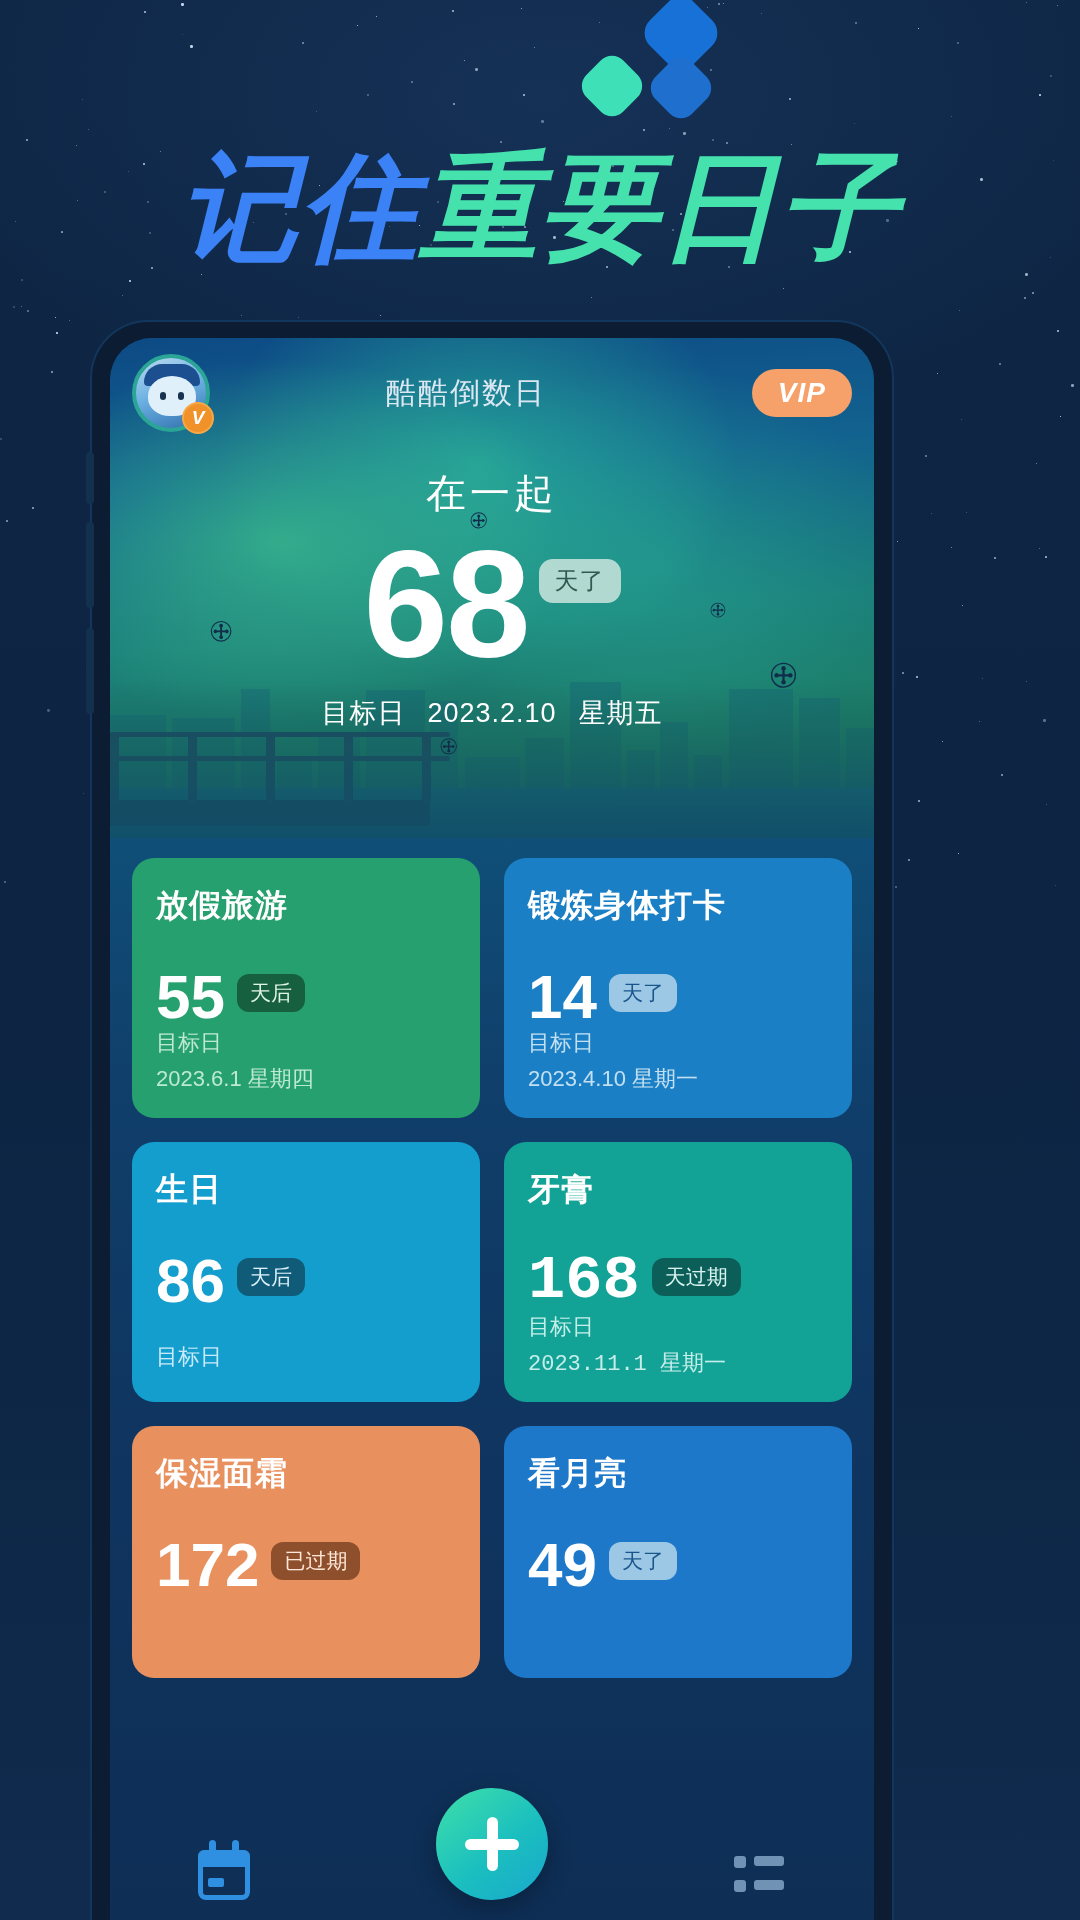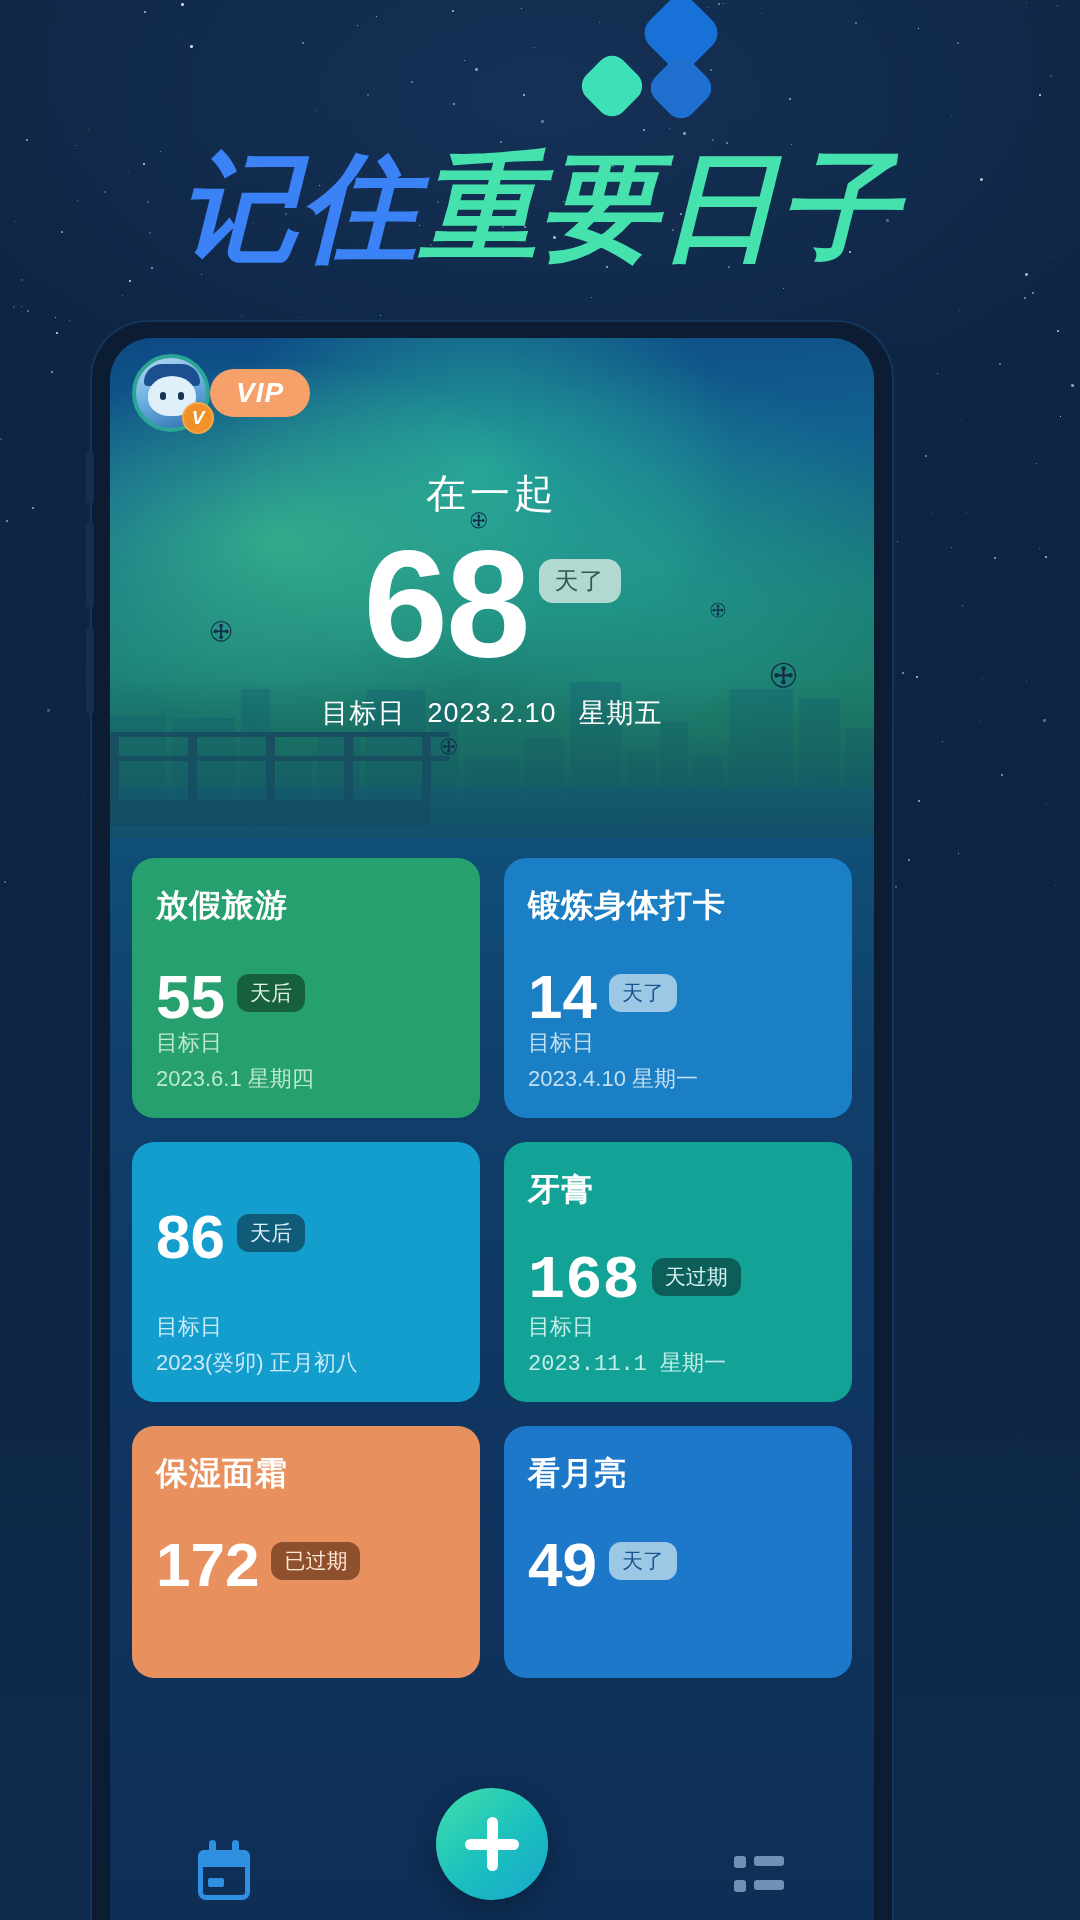--- a/index.html
+++ b/index.html
@@ -575,20 +575,21 @@
     <div class="sheader">
       <div class="avatar-wrap">
         <div class="avatar">
           <div class="av-hat"></div>
           <div class="av-face"></div>
           <div class="av-eye l"></div>
           <div class="av-eye r"></div>
         </div>
         <div class="vbadge">V</div>
       </div>
+      <div class="stitle">酷酷倒数日</div>
       <div class="vip">VIP</div>
     </div>
 
     <div class="hero-body">
       <div class="hero-title">在一起</div>
       <div class="hero-numline">
         <div class="hero-num">68</div>
         <div class="hero-pill">天了</div>
       </div>
       <div class="hero-date">
@@ -616,27 +617,27 @@
               <div class="card-pill">天了</div>
             </div>
             <div class="card-foot">
               <div class="card-label">目标日</div>
               <div class="card-date">2023.4.10 星期一</div>
             </div>
           </div>
         </div>
         <div class="row">
           <div class="card c-cyan">
+            <div class="card-title">生日</div>
             <div class="card-mid">
               <div class="card-num">86</div>
               <div class="card-pill">天后</div>
             </div>
             <div class="card-foot">
               <div class="card-label">目标日</div>
-              <div class="card-date">2023(癸卯) 正月初八</div>
             </div>
           </div>
           <div class="card c-teal">
             <div class="card-title">牙膏</div>
             <div class="card-mid">
               <div class="card-num">168</div>
               <div class="card-pill">天过期</div>
             </div>
             <div class="card-foot">
               <div class="card-label">目标日</div>

